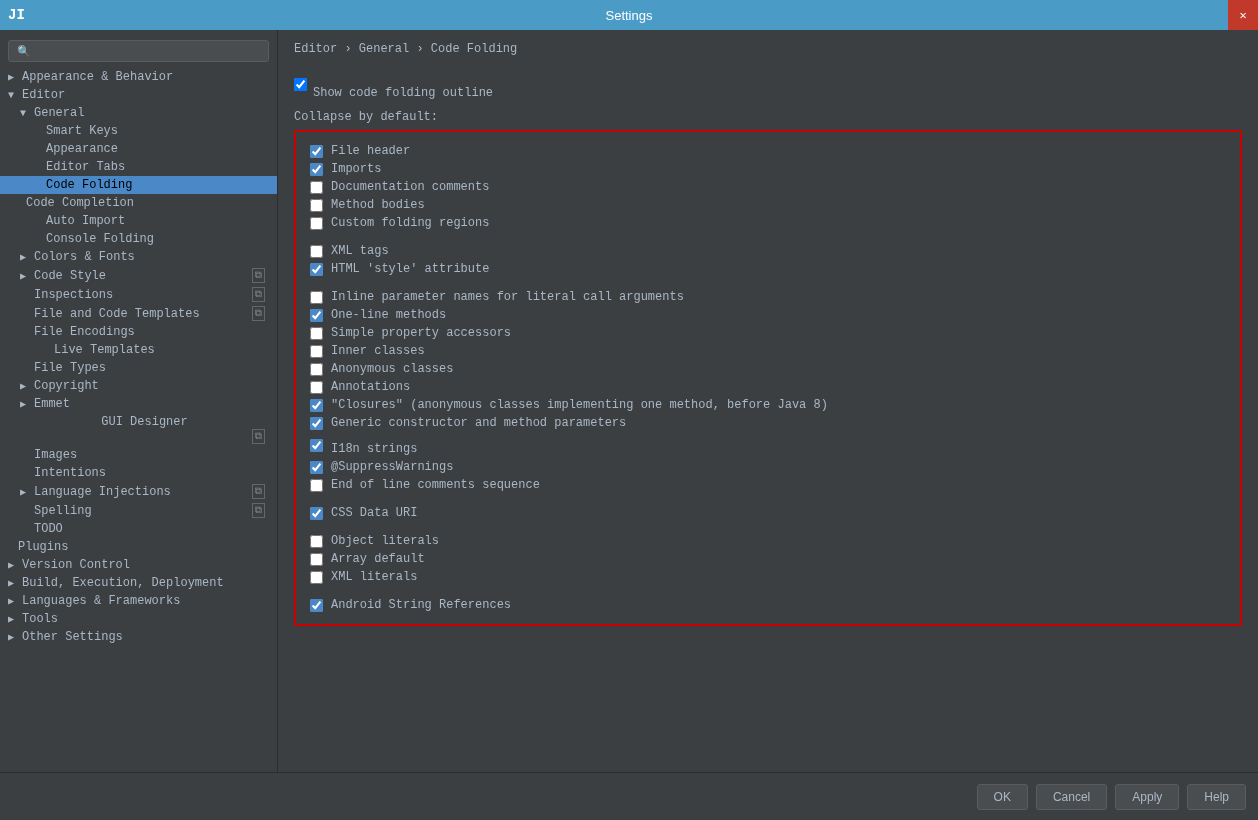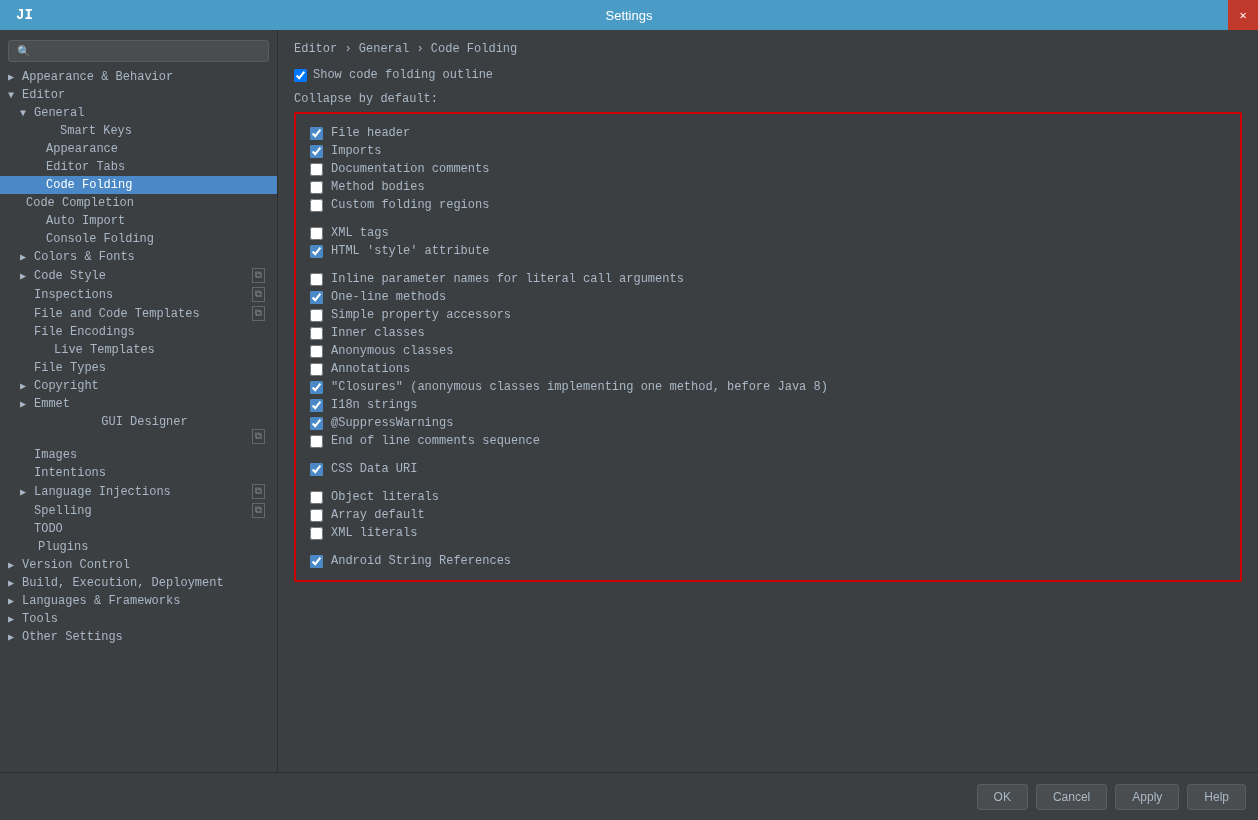--- a/index.html
+++ b/index.html
@@ -23,21 +23,21 @@
       position: relative;
     }
     .titlebar-title {
       color: #fff;
       font-family: Arial, sans-serif;
       font-size: 13px;
       font-weight: normal;
     }
     .titlebar-logo {
       position: absolute;
-      left: 16px;
+      left: 8px;
       color: #fff;
       font-size: 14px;
       font-weight: bold;
     }
     .titlebar-close {
       position: absolute;
       right: 0;
       top: 0;
       width: 30px;
       height: 30px;
@@ -103,21 +103,21 @@
       padding: 2px 8px 2px 12px;
       cursor: pointer;
       white-space: nowrap;
       color: #a9b7c6;
       font-size: 12px;
       display: flex;
       align-items: center;
     }
     .tree-item.selected {
       background: #4a88c7;
-      color: #ffffff;
+      color: #000000;
     }
     .tree-item .arrow {
       margin-right: 4px;
       font-size: 10px;
       display: inline-block;
       width: 10px;
     }
 
     
     .right-panel {
@@ -231,21 +231,21 @@
             <span>Appearance &amp; Behavior</span>
           </div>
           <div class="tree-item" style="padding-left: 8px;">
             <span class="arrow">▼</span>
             <span>Editor</span>
           </div>
           <div class="tree-item" style="padding-left: 20px;">
             <span class="arrow">▼</span>
             <span>General</span>
           </div>
-          <div class="tree-item" style="padding-left: 32px; margin-left: 14px;">
+          <div class="tree-item" style="padding-left: 32px;">
             <span class="arrow"></span>
             <span>Smart Keys</span>
           </div>
           <div class="tree-item" style="padding-left: 32px;">
             <span class="arrow"></span>
             <span>Appearance</span>
           </div>
           <div class="tree-item" style="padding-left: 32px;">
             <span class="arrow"></span>
             <span>Editor Tabs</span>
@@ -325,21 +325,21 @@
           </div>
           <div class="tree-item" style="padding-left: 20px;">
             <span class="arrow"></span>
             <span>Spelling</span>
             <span style="margin-left:auto; margin-right:4px; font-size:10px; color:#888; border:1px solid #666; padding:1px 2px;">⧉</span>
           </div>
           <div class="tree-item" style="padding-left: 20px;">
             <span class="arrow"></span>
             <span>TODO</span>
           </div>
-          <div class="tree-item" style="padding-left: 24px;">
+          <div class="tree-item" style="padding-left: 4px;">
             <span class="arrow"></span>
             <span>Plugins</span>
           </div>
           <div class="tree-item" style="padding-left: 8px;">
             <span class="arrow">▶</span>
             <span>Version Control</span>
           </div>
           <div class="tree-item" style="padding-left: 8px;">
             <span class="arrow">▶</span>
             <span>Build, Execution, Deployment</span>
@@ -357,21 +357,21 @@
             <span>Other Settings</span>
           </div>
         </div>
     </div>
 
     <div class="right-panel">
       <div class="breadcrumb">Editor › General › Code Folding</div>
 
       <div class="section-checkbox">
         <input type="checkbox" id="show-outline" checked="" style="">
-        <label for="show-outline" style="margin-left:6px; cursor:pointer;">Show code folding outline</label>
+        <label for="show-outline" style="margin-left:6px; cursor:pointer;margin-top:18px;">Show code folding outline</label>
       </div>
 
       <div class="section-label">Collapse by default:</div>
 
       <div class="folding-box">
         <div id="checkboxes-container">
             <div class="checkbox-row">
               <input type="checkbox" id="cb-file-header" checked="" style="">
               <label for="cb-file-header" style="cursor: pointer;">File header</label>
             </div>
@@ -423,22 +423,26 @@
             </div>
             <div class="checkbox-row">
               <input type="checkbox" id="cb-annotations" style="">
               <label for="cb-annotations" style="cursor: pointer;">Annotations</label>
             </div>
             <div class="checkbox-row">
               <input type="checkbox" id="cb-closures" checked="" style="">
               <label for="cb-closures" style="cursor: pointer;">"Closures" (anonymous classes implementing one method, before Java 8)</label>
             </div>
             <div class="checkbox-row">
+              <input type="checkbox" id="cb-generic-constructor" checked="" style="">
+              <label for="cb-generic-constructor" style="cursor: pointer;">Generic constructor and method parameters</label>
+            </div>
+            <div class="checkbox-row">
               <input type="checkbox" id="cb-i18n" checked="" style="">
-              <label for="cb-i18n" style="cursor: pointer;">I18n strings</label>
+              <label for="cb-i18n" style="cursor: pointer; margin-top: 8px;">I18n strings</label>
             </div>
             <div class="checkbox-row">
               <input type="checkbox" id="cb-suppress-warnings" checked="" style="">
               <label for="cb-suppress-warnings" style="cursor: pointer;">@SuppressWarnings</label>
             </div>
             <div class="checkbox-row">
               <input type="checkbox" id="cb-end-of-line" style="">
               <label for="cb-end-of-line" style="cursor: pointer;">End of line comments sequence</label>
             </div>
             <div class="separator"></div>

